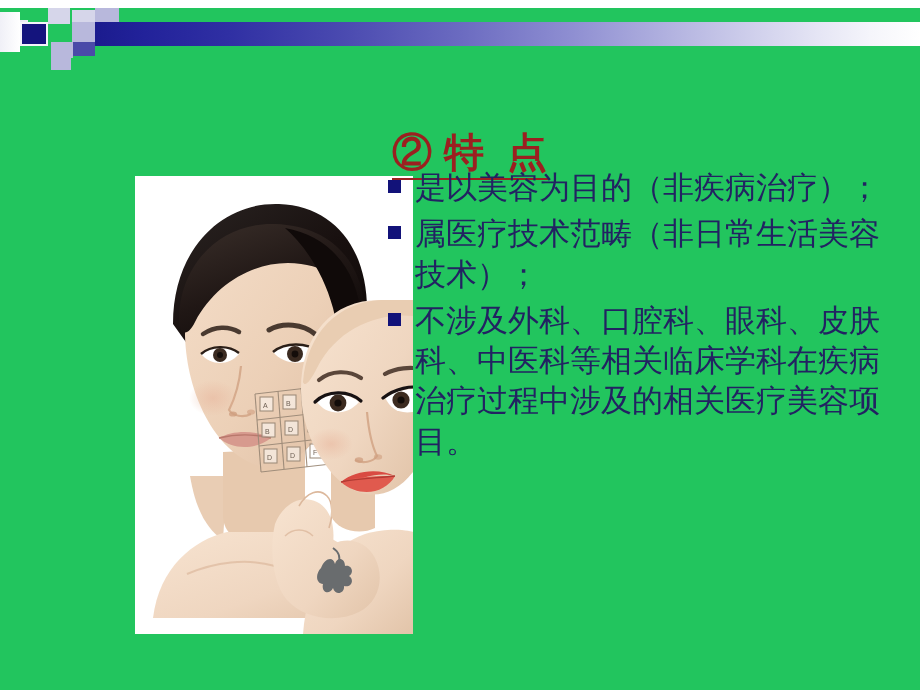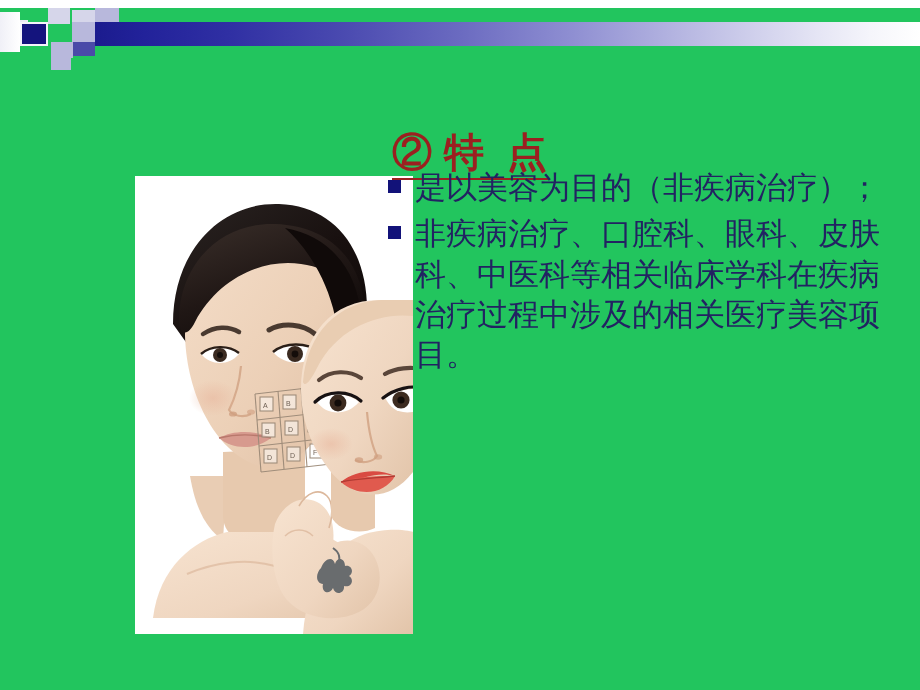--- a/index.html
+++ b/index.html
@@ -314,17 +314,21 @@
 
   <h1 id="slide-title">② 特  点</h1>
 
   <ul id="bullet-list" style="list-style:none;margin:0;padding:0;">
     <li class="bullet-row">
       <span class="bullet-marker"></span>
       <span class="bullet-text">是以美容为目的（非疾病治疗）；</span>
     </li>
     <li class="bullet-row">
       <span class="bullet-marker"></span>
-      <span class="bullet-text">非疾病治疗、口腔科、眼科、皮肤科、中医科等相关临床学科在疾病治疗过程中涉及的相关医疗美容项目。</span>
+      <span class="bullet-text">属医疗技术范畴（非日常生活美容技术）；</span>
+    </li>
+    <li class="bullet-row">
+      <span class="bullet-marker"></span>
+      <span class="bullet-text">不涉及外科、口腔科、眼科、皮肤科、中医科等相关临床学科在疾病治疗过程中涉及的相关医疗美容项目。</span>
     </li>
   </ul>
 
 </div>
 
 </body></html>

